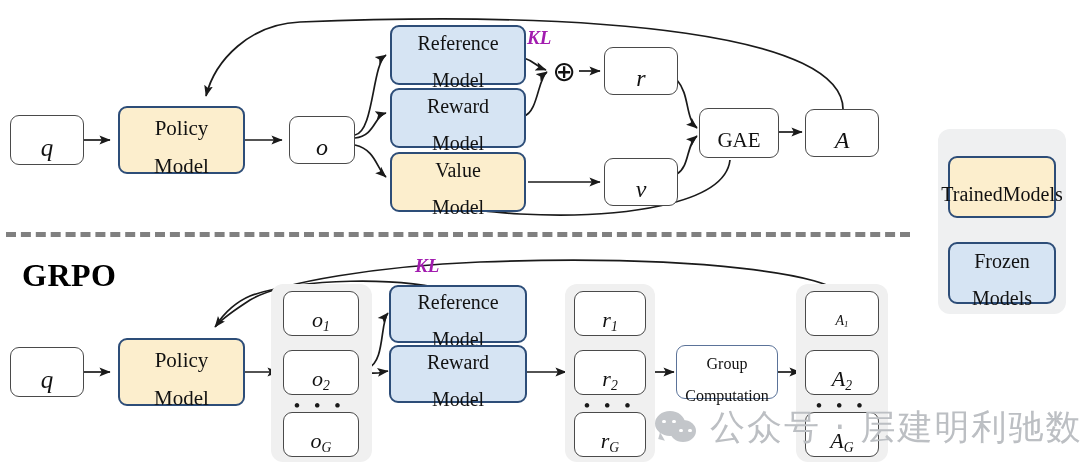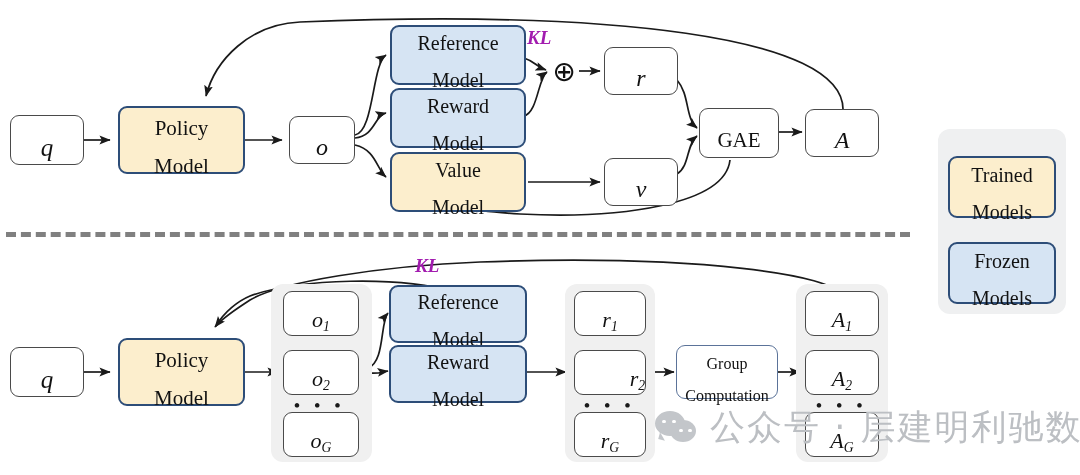--- a/index.html
+++ b/index.html
@@ -198,20 +198,21 @@
   </div>
 
   <div class="node n-plain" style="left:699px;top:108px;width:80px;height:50px;">
     <span class="lbl" style="font-size:21px;">GAE</span>
   </div>
 
   <div class="node n-plain" style="left:805px;top:109px;width:74px;height:48px;">
     <span class="lbl italic" style="font-size:24px;">A</span>
   </div>
 
+  <div class="sec-title" style="left:22px;top:257px;font-size:32px;">GRPO</div>
 
   <div class="node n-plain" style="left:10px;top:347px;width:74px;height:50px;">
     <span class="lbl italic" style="font-size:25px;">q</span>
   </div>
 
   <div class="node n-trained" style="left:118px;top:338px;width:127px;height:68px;flex-direction:column;">
     <span class="lbl" style="font-size:21px;">Policy</span>
     <span class="lbl" style="font-size:21px;">Model</span>
   </div>
 
@@ -244,57 +245,57 @@
     <span class="lbl" style="font-size:20px;">Reward</span>
     <span class="lbl" style="font-size:20px;">Model</span>
   </div>
 
   <div class="grp" style="left:565px;top:284px;width:90px;height:178px;"></div>
   <div class="node n-plain" style="left:574px;top:291px;width:72px;height:45px;align-items:flex-end;">
     <span class="lbl italic" style="font-size:22px;">
       <span>r</span><sub>1</sub>
     </span>
   </div>
-  <div class="node n-plain" style="left:574px;top:350px;width:72px;height:45px;justify-content:flex-end;">
+  <div class="node n-plain" style="left:574px;top:350px;width:72px;height:45px;">
     <span class="lbl italic" style="font-size:22px;">
       <span>r</span><sub>2</sub>
     </span>
   </div>
   <div class="ellipsis" style="left:584px;top:396px;font-size:17px;">• • •</div>
   <div class="node n-group-comp" style="left:676px;top:345px;width:102px;height:54px;flex-direction:column;">
     <span class="lbl" style="font-size:16px;">Group</span>
     <span class="lbl" style="font-size:16px;">Computation</span>
   </div>
 
   <div class="node n-plain" style="left:574px;top:412px;width:72px;height:45px;">
     <span class="lbl italic" style="font-size:22px;">
       <span>r</span><sub>G</sub>
     </span>
   </div>
 
   <div class="grp" style="left:796px;top:284px;width:92px;height:178px;"></div>
   <div class="node n-plain" style="left:805px;top:291px;width:74px;height:45px;">
-    <span class="lbl italic" style="font-size:22px;">
+    <span class="lbl italic" style="font-size:14px;">
       <span>A</span><sub>1</sub>
     </span>
   </div>
   <div class="node n-plain" style="left:805px;top:350px;width:74px;height:45px;">
     <span class="lbl italic" style="font-size:22px;">
       <span>A</span><sub>2</sub>
     </span>
   </div>
   <div class="ellipsis" style="left:816px;top:396px;font-size:17px;">• • •</div>
   <div class="node n-plain" style="left:805px;top:412px;width:74px;height:45px;">
     <span class="lbl italic" style="font-size:22px;">
       <span>A</span><sub>G</sub>
     </span>
   </div>
 
   <div class="legend-box" style="left:938px;top:129px;width:128px;height:185px;"></div>
-  <div class="node n-trained" style="left:948px;top:156px;width:108px;height:62px;flex-direction:column;">
+  <div class="node n-trained" style="left:948px;top:156px;width:108px;height:62px;flex-direction:row;">
     <span class="lbl" style="font-size:20px;">Trained</span>
     <span class="lbl" style="font-size:20px;">Models</span>
   </div>
   <div class="node n-frozen" style="left:948px;top:242px;width:108px;height:62px;flex-direction:column;">
     <span class="lbl" style="font-size:20px;">Frozen</span>
     <span class="lbl" style="font-size:20px;">Models</span>
   </div>
 
   <div class="watermark" style="left:655px;top:404px;">
     <span class="wm-icon">

